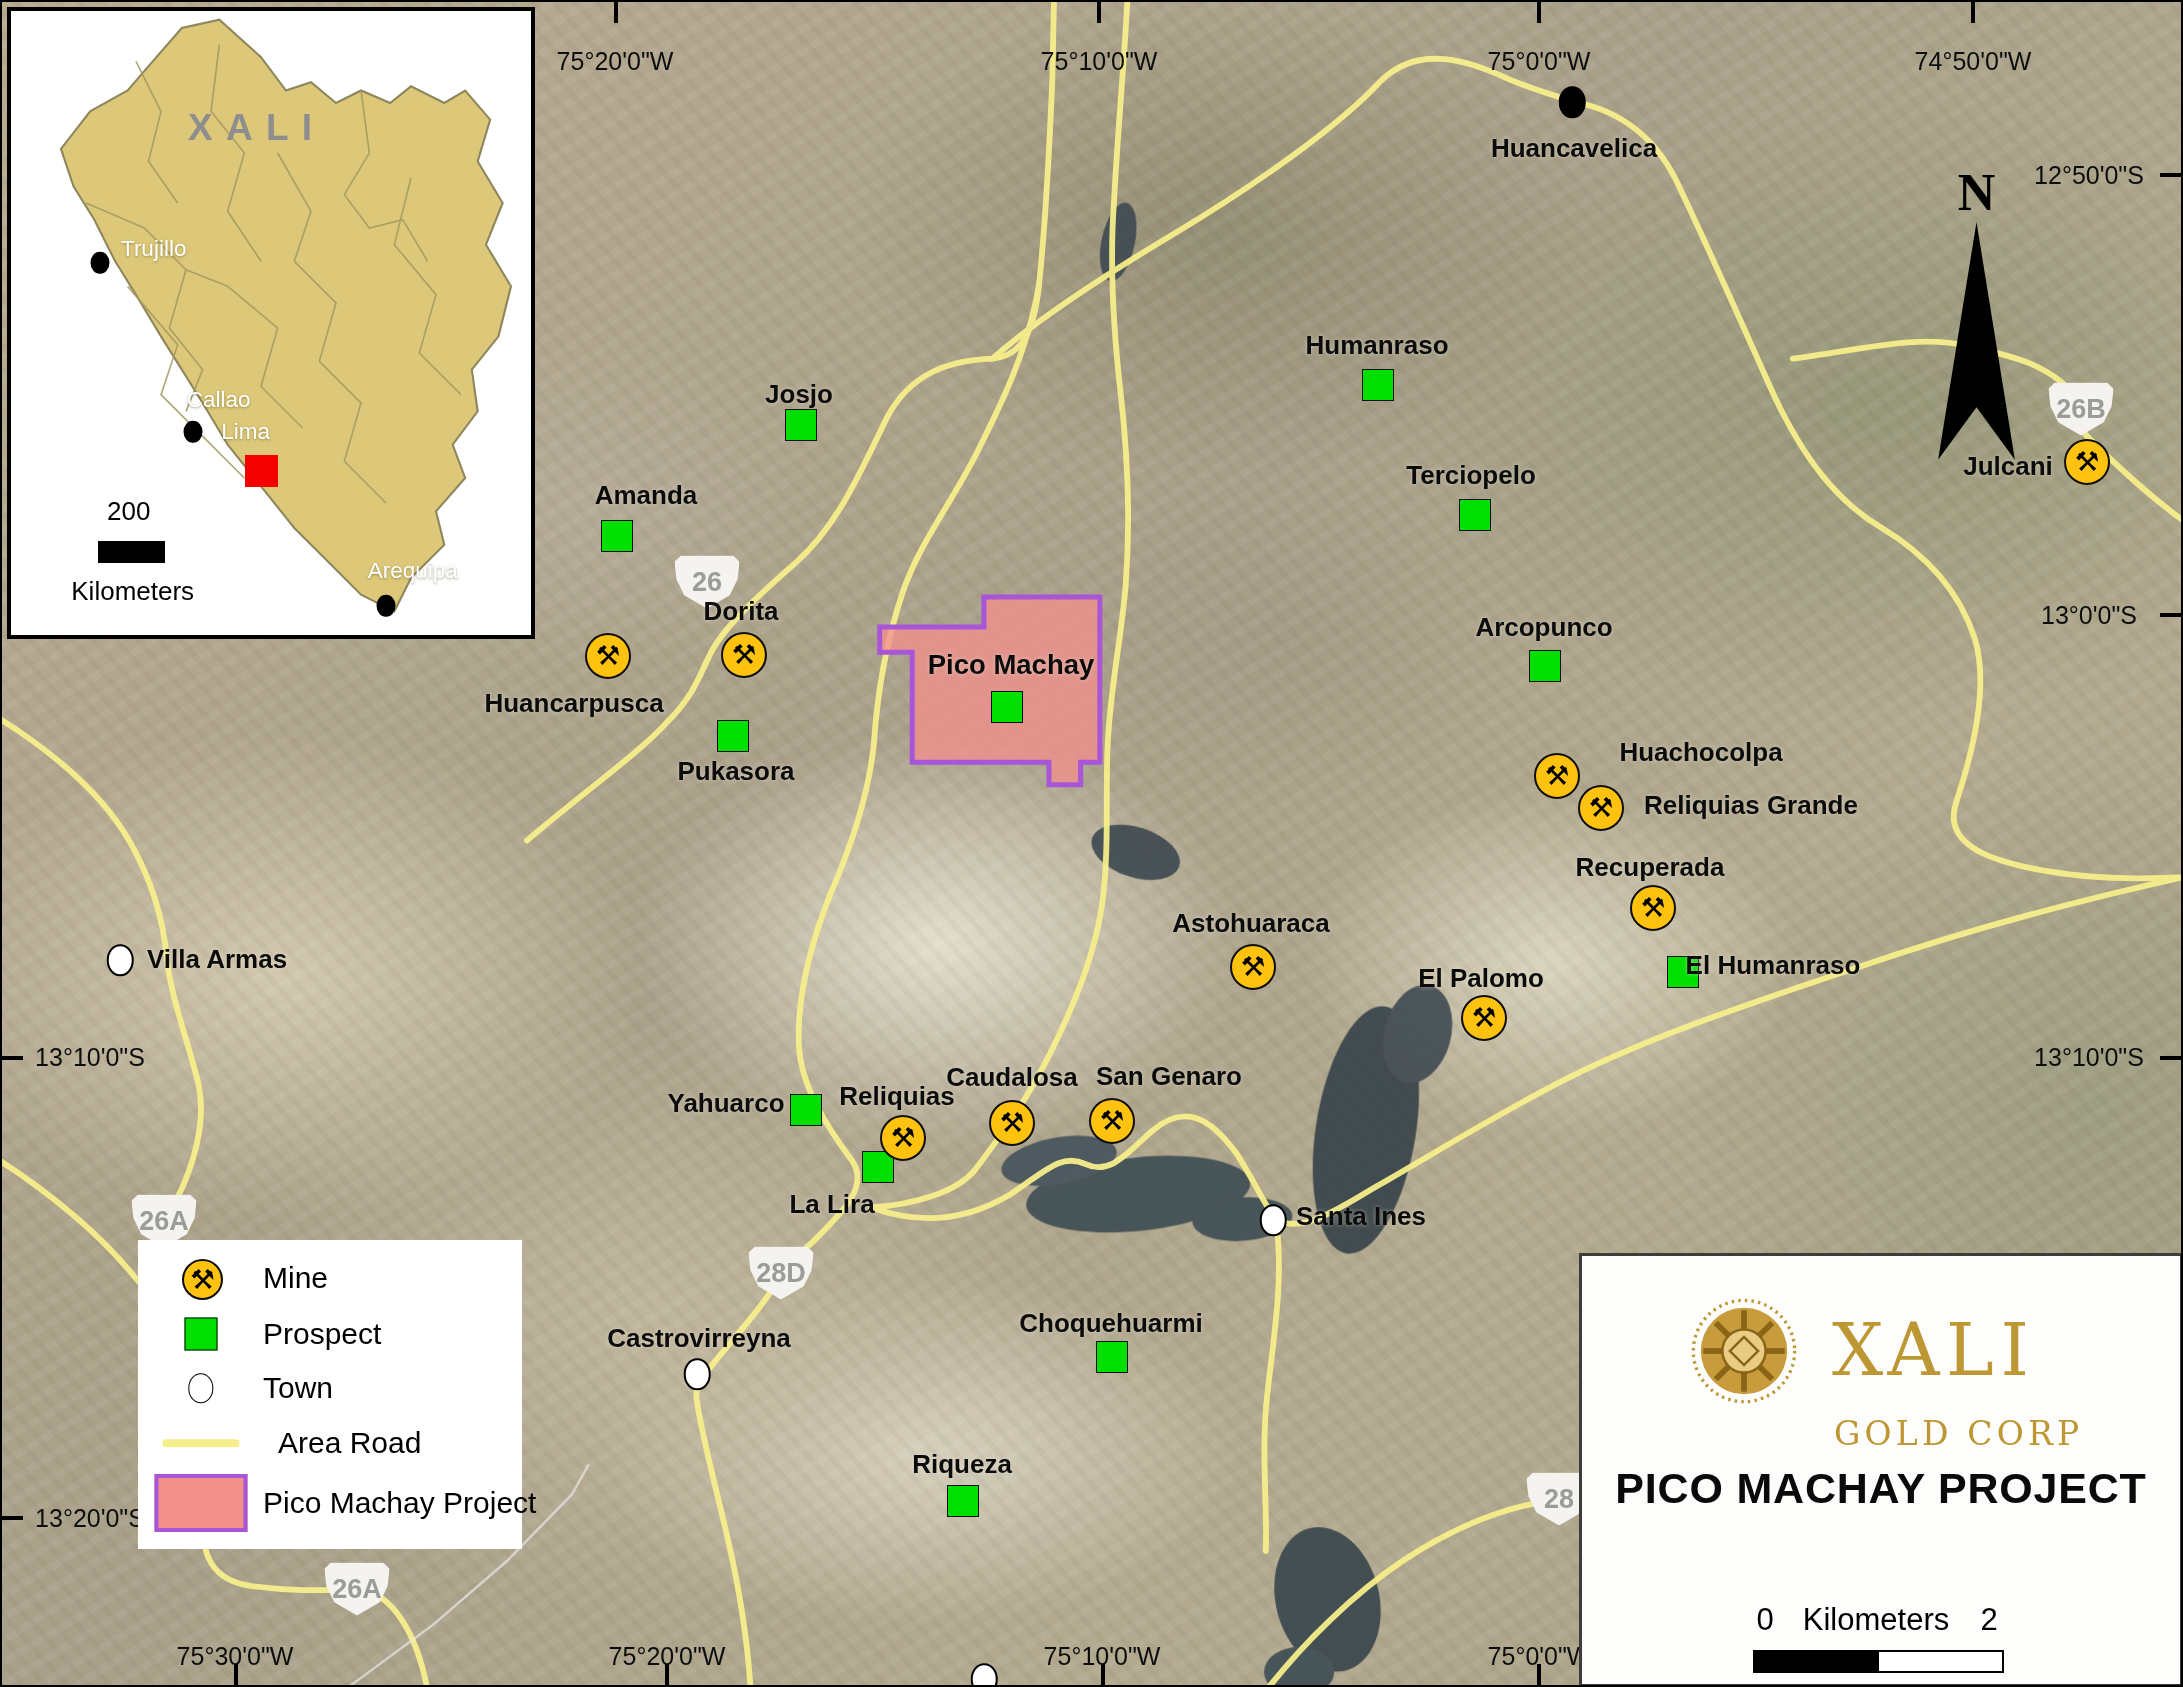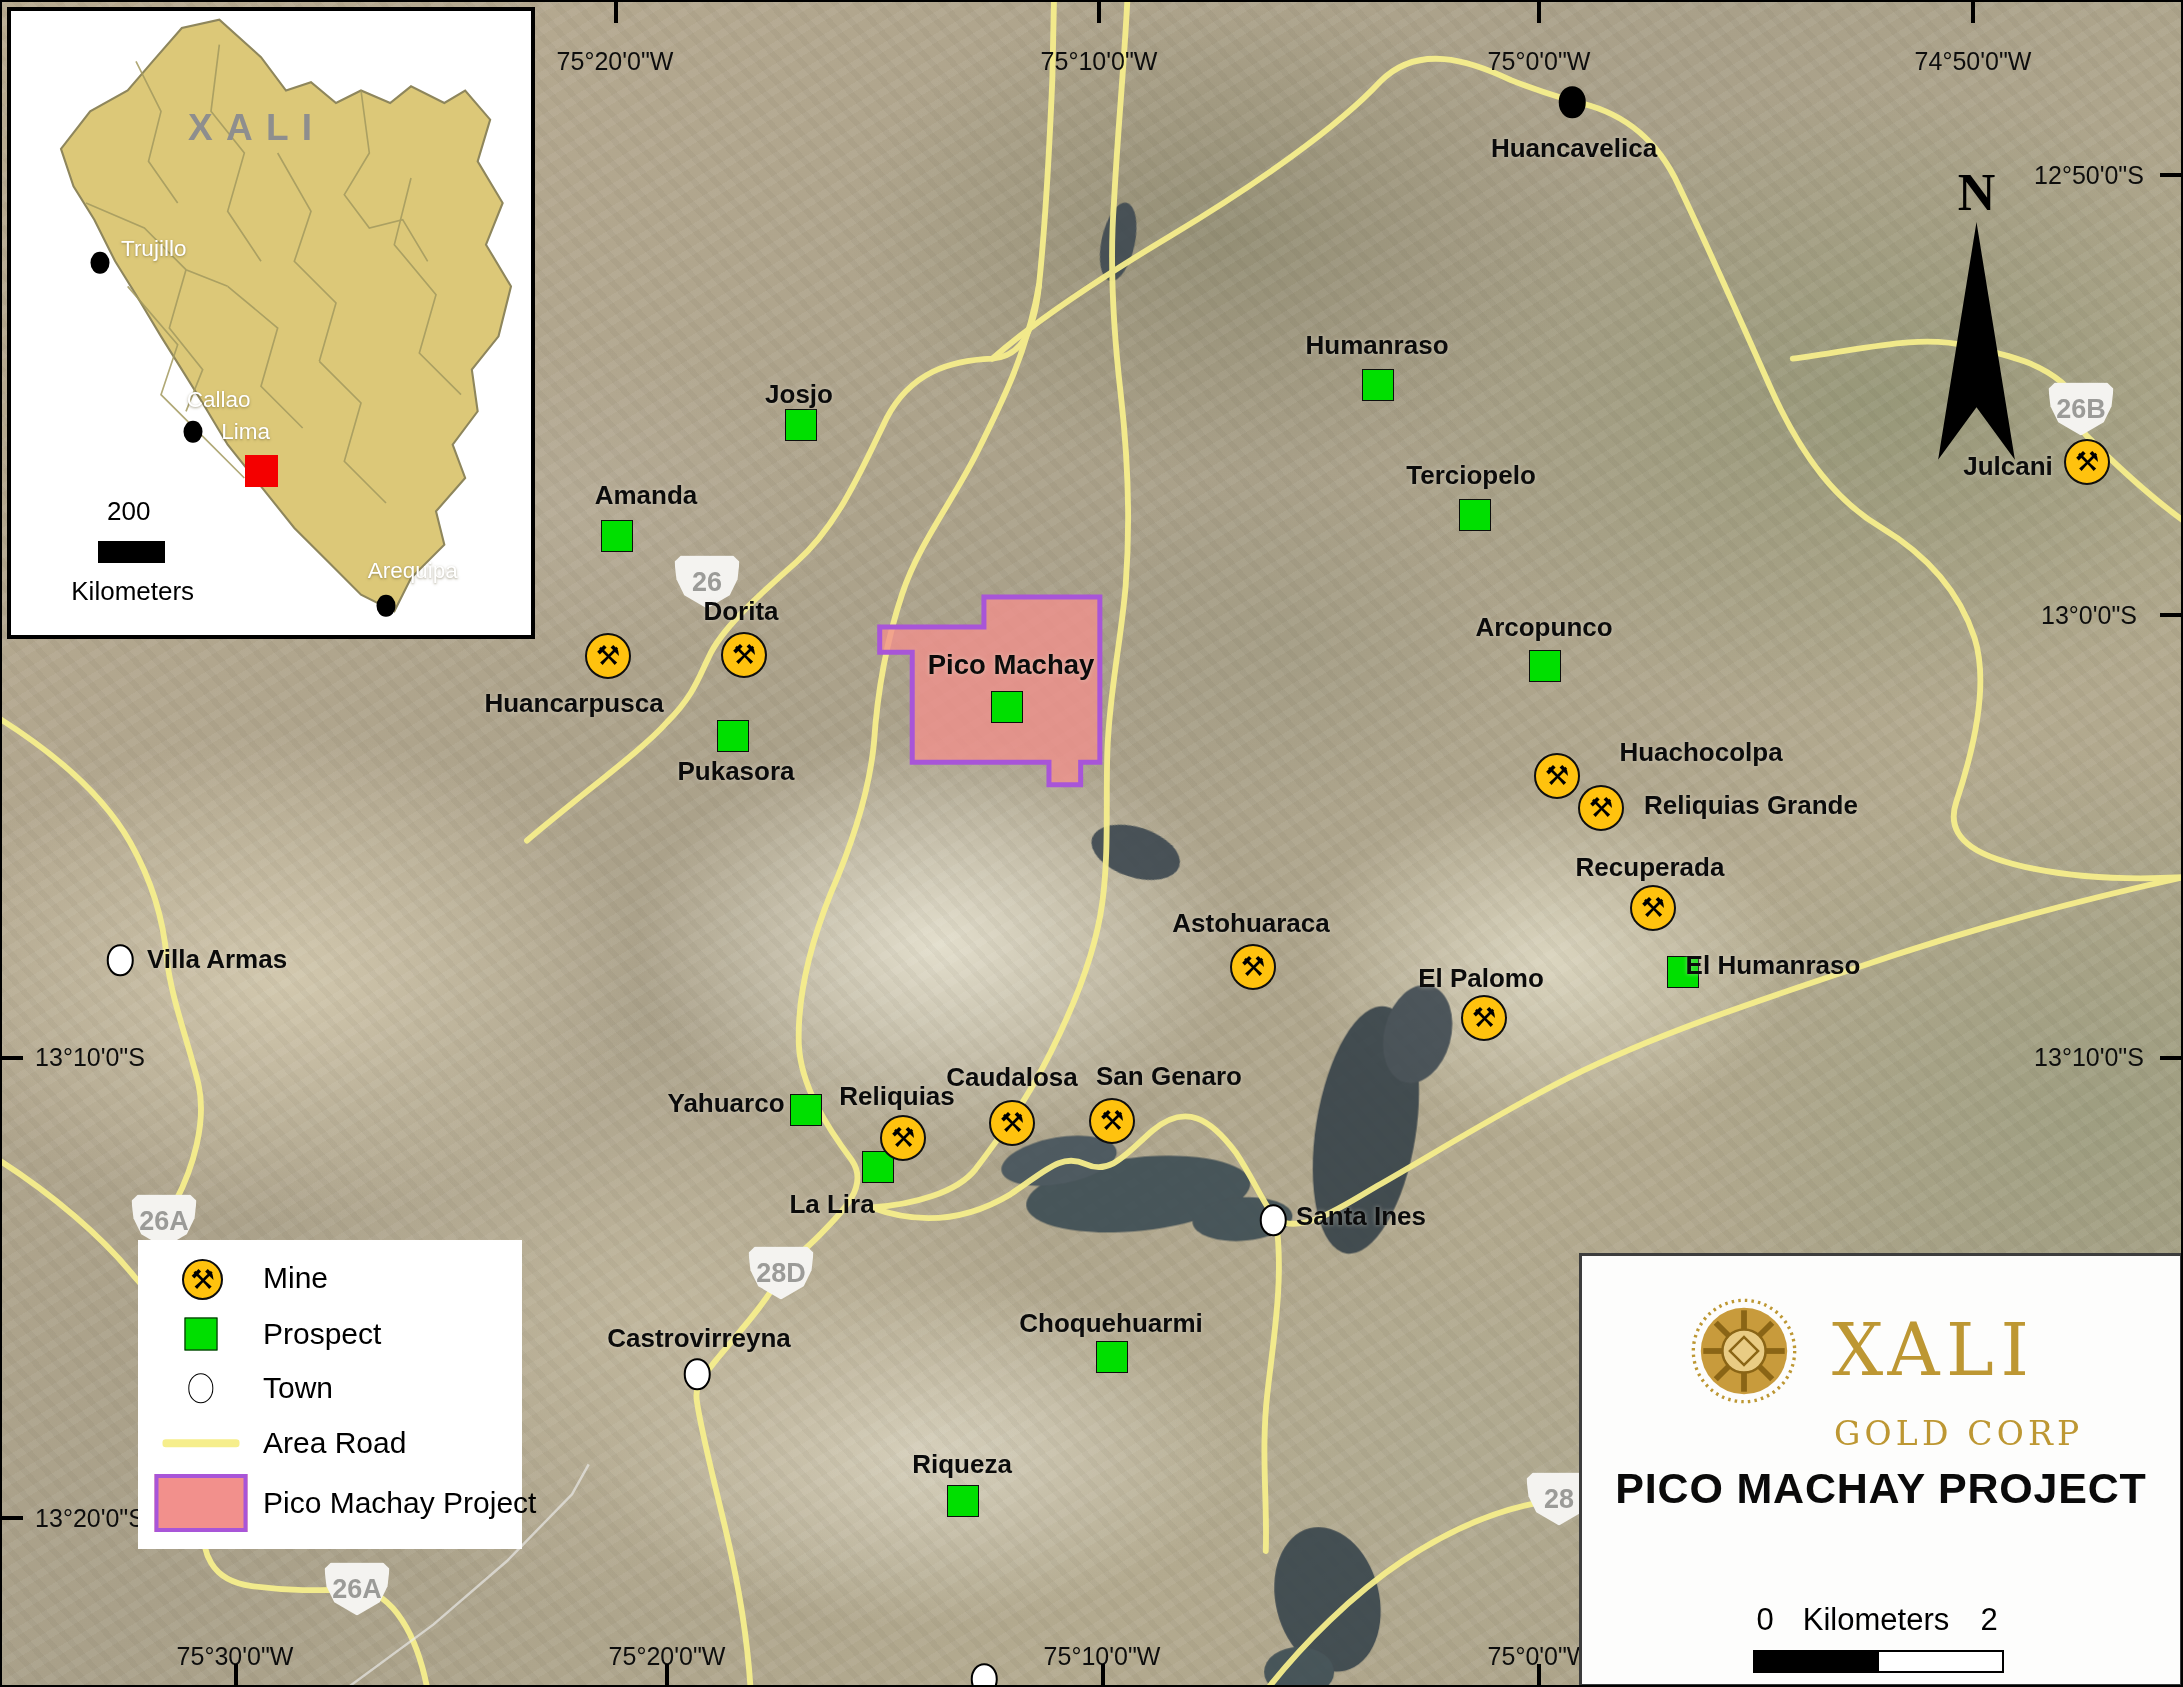--- a/index.html
+++ b/index.html
@@ -168,21 +168,21 @@
       <div class="leg-row" style="top: 94px;">
         <div class="leg-icon leg-prospect" style="left: 63px; top: 0px;"></div>
         <div class="leg-label" style="left: 125px;">Prospect</div>
       </div>
       <div class="leg-row" style="top: 148px;">
         <div class="leg-icon leg-town" style="left: 63px; top: 0px;"></div>
         <div class="leg-label" style="left: 125px;">Town</div>
       </div>
       <div class="leg-row" style="top: 203px;">
         <div class="leg-icon leg-road" style="left: 63px; top: 0px;"></div>
-        <div class="leg-label" style="left: 125px;">Area Road</div>
+        <div class="leg-label" style="left: 140px;">Area Road</div>
       </div>
       <div class="leg-row" style="top: 263px;">
         <div class="leg-icon leg-proj" style="left: 63px; top: 0px;"></div>
         <div class="leg-label" style="left: 125px;">Pico Machay Project</div>
       </div>
     </div>
 
   <div id="titlebox">
     <div id="brandrow">
       <svg id="medallion" width="108" height="108" viewBox="0 0 130 130">

